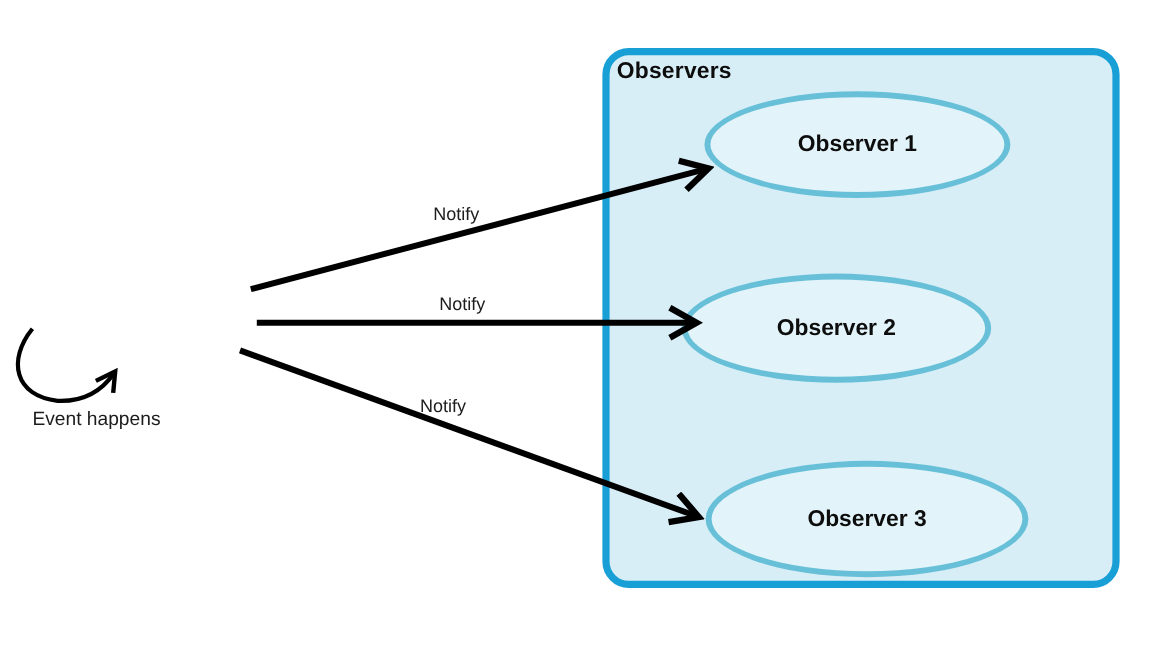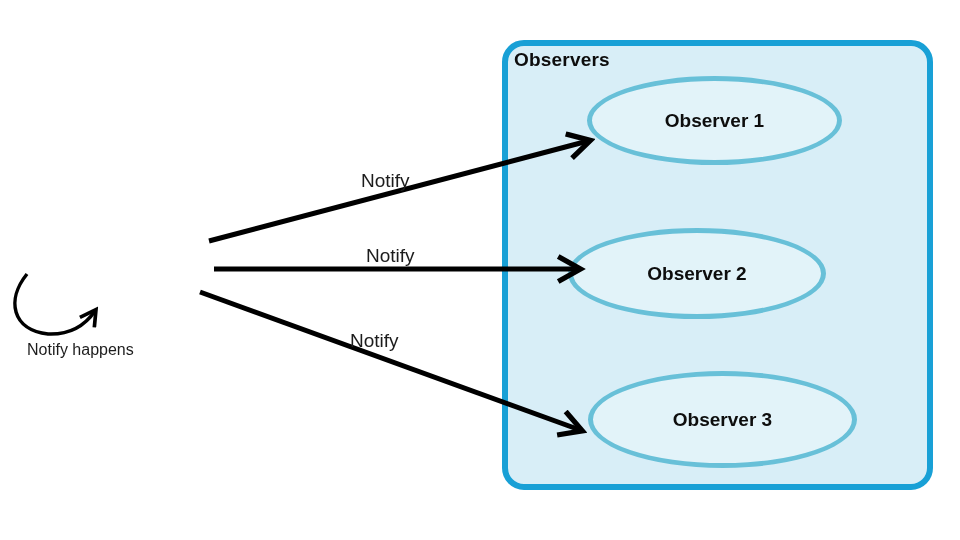--- a/index.html
+++ b/index.html
@@ -59,39 +59,39 @@
     background: #ffffff;
     border: 5px solid var(--subject-border, #2fb054);
   }
   .subject-node .node-label { font-size: 20px; }
   .observer-node {
     background: var(--observer-fill, #e2f3f9);
     border: 5px solid var(--observer-border, #68c0d8);
   }
   .observer-1 { left: 587px; top: 76px;  width: 255px; height: 89px; }
   .observer-2 { left: 568px; top: 228px; width: 258px; height: 91px; }
-  .observer-3 { left: 588px; top: 371px; width: 269px; height: 97px; }
+  .observer-3 { left: 588px; top: 384px; width: 269px; height: 97px; }
   
   .arrows-layer {
     position: absolute;
     left: 0;
     top: 0;
     width: 960px;
     height: 540px;
     z-index: 3;
     pointer-events: none;
   }
   
   .float-label {
     position: absolute;
     color: #1c1c1c;
     z-index: 4;
     white-space: nowrap;
   }
-  .notify-label { font-size: 19px; }
+  .notify-label { font-size: 15px; }
   .notify-1 { left: 361px; top: 170px; }
   .notify-2 { left: 366px; top: 245px; }
   .notify-3 { left: 350px; top: 330px; }
   .event-label { left: 27px; top: 341px; font-size: 16px; }
 </style>
 </head>
 <body>
 
 <div class="canvas">
 
@@ -122,15 +122,15 @@
     <path d="M214,269 L578,269" fill="none" stroke="#000000" stroke-width="5" marker-end="url(#chev)"></path>
 
     <path d="M200,292 L580,430" fill="none" stroke="#000000" stroke-width="5" marker-end="url(#chev)"></path>
 
     <path d="M27,274 C6,300 12,330 48,334 C72,335 86,324 95,311" fill="none" stroke="#000000" stroke-width="3.5" marker-end="url(#chev)"></path>
   </svg>
 
   <div class="float-label notify-label notify-1">Notify</div>
   <div class="float-label notify-label notify-2">Notify</div>
   <div class="float-label notify-label notify-3">Notify</div>
-  <div class="float-label event-label">Notify happens</div>
+  <div class="float-label event-label">Event happens</div>
 
 </div>
 
 </body></html>

